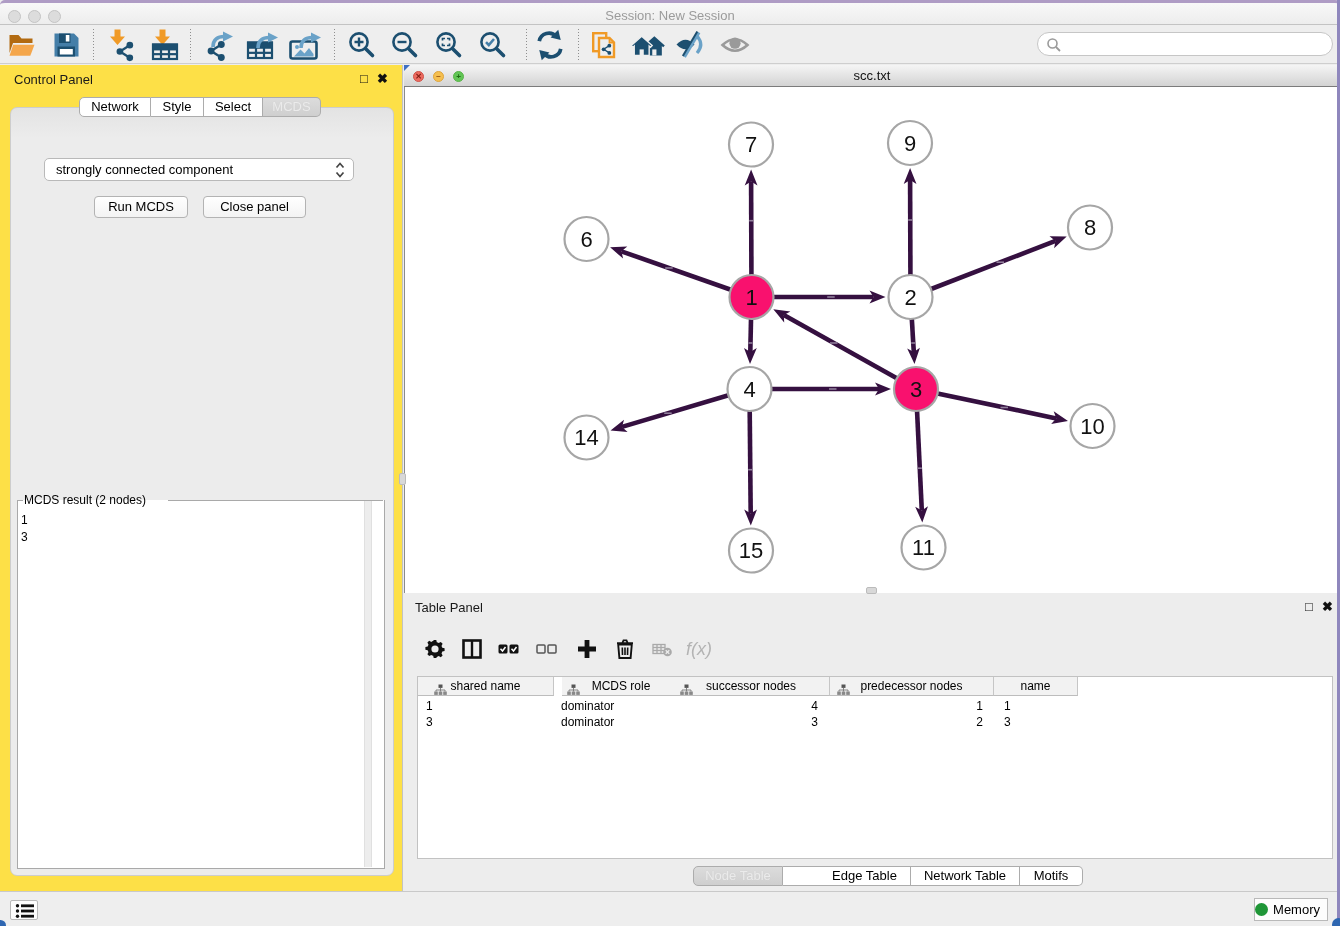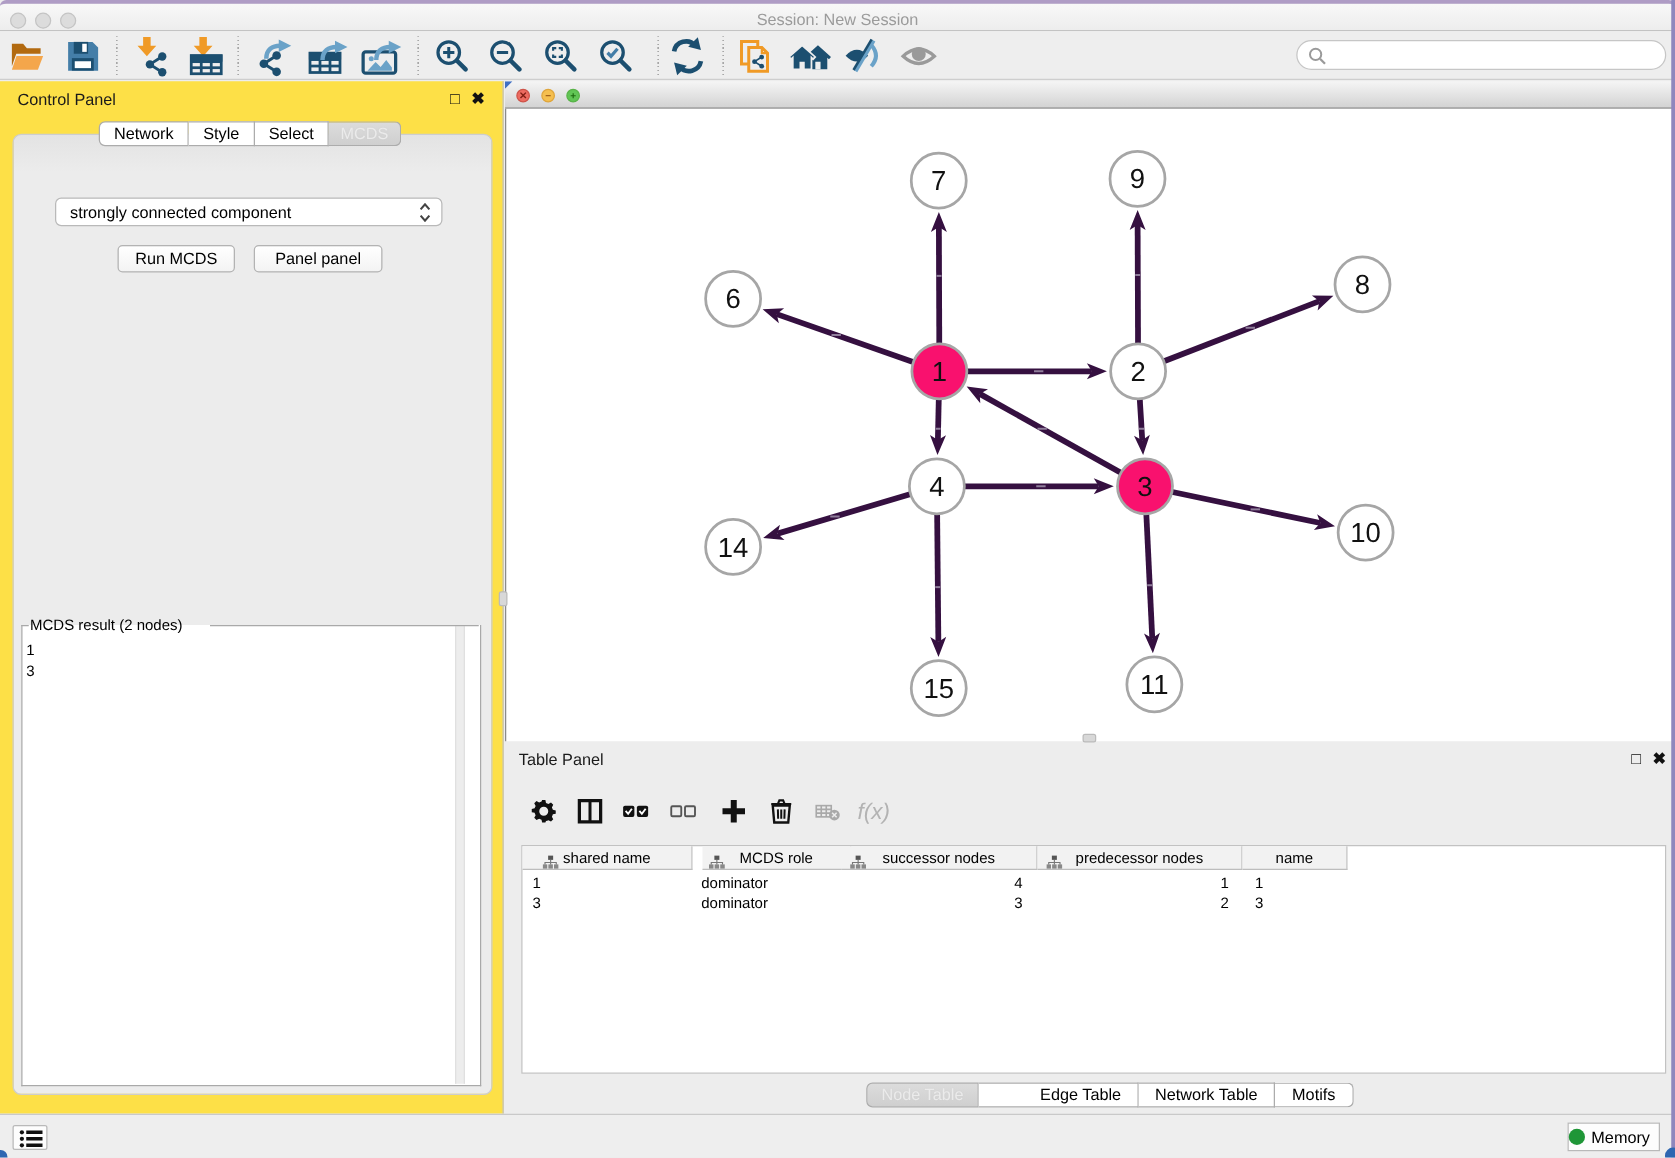--- a/index.html
+++ b/index.html
@@ -220,37 +220,38 @@
   <div class="tabs" style="left:79px;top:32px;">
     <div class="tab first" style="width:70px;">Network</div>
     <div class="tab" style="width:52px;">Style</div>
     <div class="tab" style="width:58px;">Select</div>
     <div class="tab sel last" style="width:57px;">MCDS</div>
   </div>
   <div class="abs" id="selbox">strongly connected component<svg width="10" height="16" viewBox="0 0 10 16" style="position:absolute;right:8px;top:3px;">
         <path d="M1.5 5.5 L5 1.5 L8.5 5.5 M1.5 10.5 L5 14.5 L8.5 10.5" fill="none" stroke="#444" stroke-width="1.7"></path>
       </svg></div>
   <div class="btn" style="left:94px;top:131px;width:94px;">Run MCDS</div>
-  <div class="btn" style="left:203px;top:131px;width:103px;">Panel panel</div>
+  <div class="btn" style="left:203px;top:131px;width:103px;">Close panel</div>
   <div class="abs" id="mcdsbox"></div>
   <div class="abs" id="mcdssb"></div>
   <div class="abs" id="mcdstb1"></div>
     <div class="abs" id="mcdstb2"></div>
     <div class="abs" id="mcdslabel">MCDS result (2 nodes)</div>
   <div class="abs" id="mcdstext">1<br>3</div>
 </div>
 
 <div class="abs" id="netwin">
   <div id="nettitle">
       <svg style="position:absolute;left:0;top:0;" width="6" height="6" viewBox="0 0 6 6">
         <path d="M0 0 L6 0 L0 6 z" fill="#3f6fc4"></path>
       </svg>
     <div class="tl" style="left:9px;background:#ed6b60;border:1px solid #ce5349;color:#7e1c12;">✕</div>
     <div class="tl" style="left:29px;background:#f5bf4f;border:1px solid #dfa53b;color:#985712;">−</div>
     <div class="tl" style="left:49px;background:#61c555;border:1px solid #58b348;color:#1d6a10;">+</div>
+    <div id="nettext">scc.txt</div>
   </div>
   <div id="netcanvas">
       <svg width="935" height="504" viewBox="0 0 935 504">
         <g stroke="#351040" stroke-width="4.6">
           <line x1="346.5" y1="210" x2="346.1" y2="94.5"></line>
           <line x1="346.5" y1="210" x2="216.4" y2="164.3"></line>
           <line x1="346.5" y1="210" x2="468.5" y2="210.0"></line>
           <line x1="346.5" y1="210" x2="345.3" y2="265.0"></line>
           <line x1="505.5" y1="210" x2="505.1" y2="93.0"></line>
           <line x1="505.5" y1="210" x2="650.5" y2="153.9"></line>

